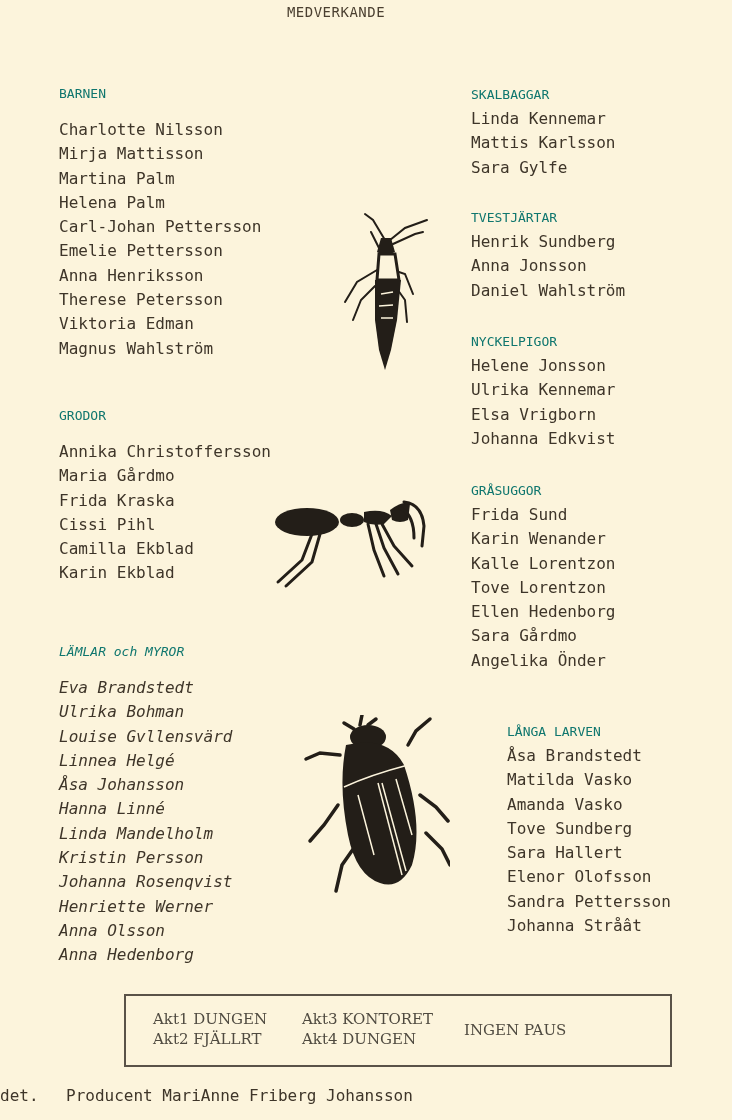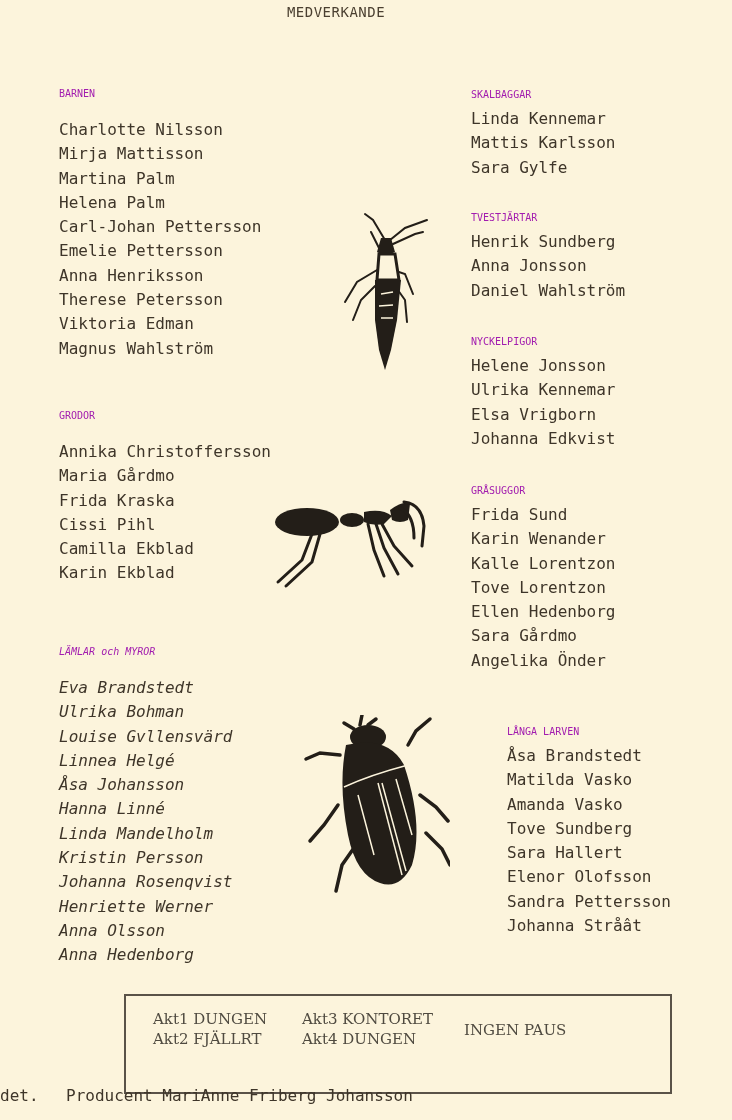--- a/index.html
+++ b/index.html
@@ -10,34 +10,34 @@
       font-family: "DejaVu Sans Mono", "Liberation Mono", monospace;
       color: #3a3226;
     }
     .page-title {
       position: absolute; left: 0; width: 672px; top: 4px;
       text-align: center; font-size: 14px; letter-spacing: 0.5px;
       color: #4a3f30;
     }
     .group { position: absolute; }
     .group-heading {
-      font-size: 10px; line-height: 24px; color: #a21caf;
+      font-size: 13px; line-height: 24px; color: #0f766e;
       white-space: nowrap;
     }
     .group-names { margin: 0; padding: 0; list-style: none; }
     .group-names li {
       font-size: 16px; line-height: 24.3px; white-space: nowrap;
       color: #3e3529;
     }
     .left .group-heading { margin-bottom: 12px; }
     .right .group-heading { margin-bottom: 0; }
     .insect { position: absolute; }
     .acts-box {
       position: absolute; left: 124px; top: 994px;
-      width: 548px; height: 100px;
+      width: 548px; height: 73px;
       border: 2px solid #5a5248; box-sizing: border-box;
       font-family: "DejaVu Serif", "Liberation Serif", serif;
       font-size: 15px; color: #4f4a40;
     }
     .act { position: absolute; white-space: nowrap; line-height: 20px; }
     .footer {
       position: absolute; top: 1086px; left: 0;
       font-size: 16px; white-space: nowrap; color: #3e3529;
     }
     .footer .prod { position: absolute; left: 66px; top: 0; }

